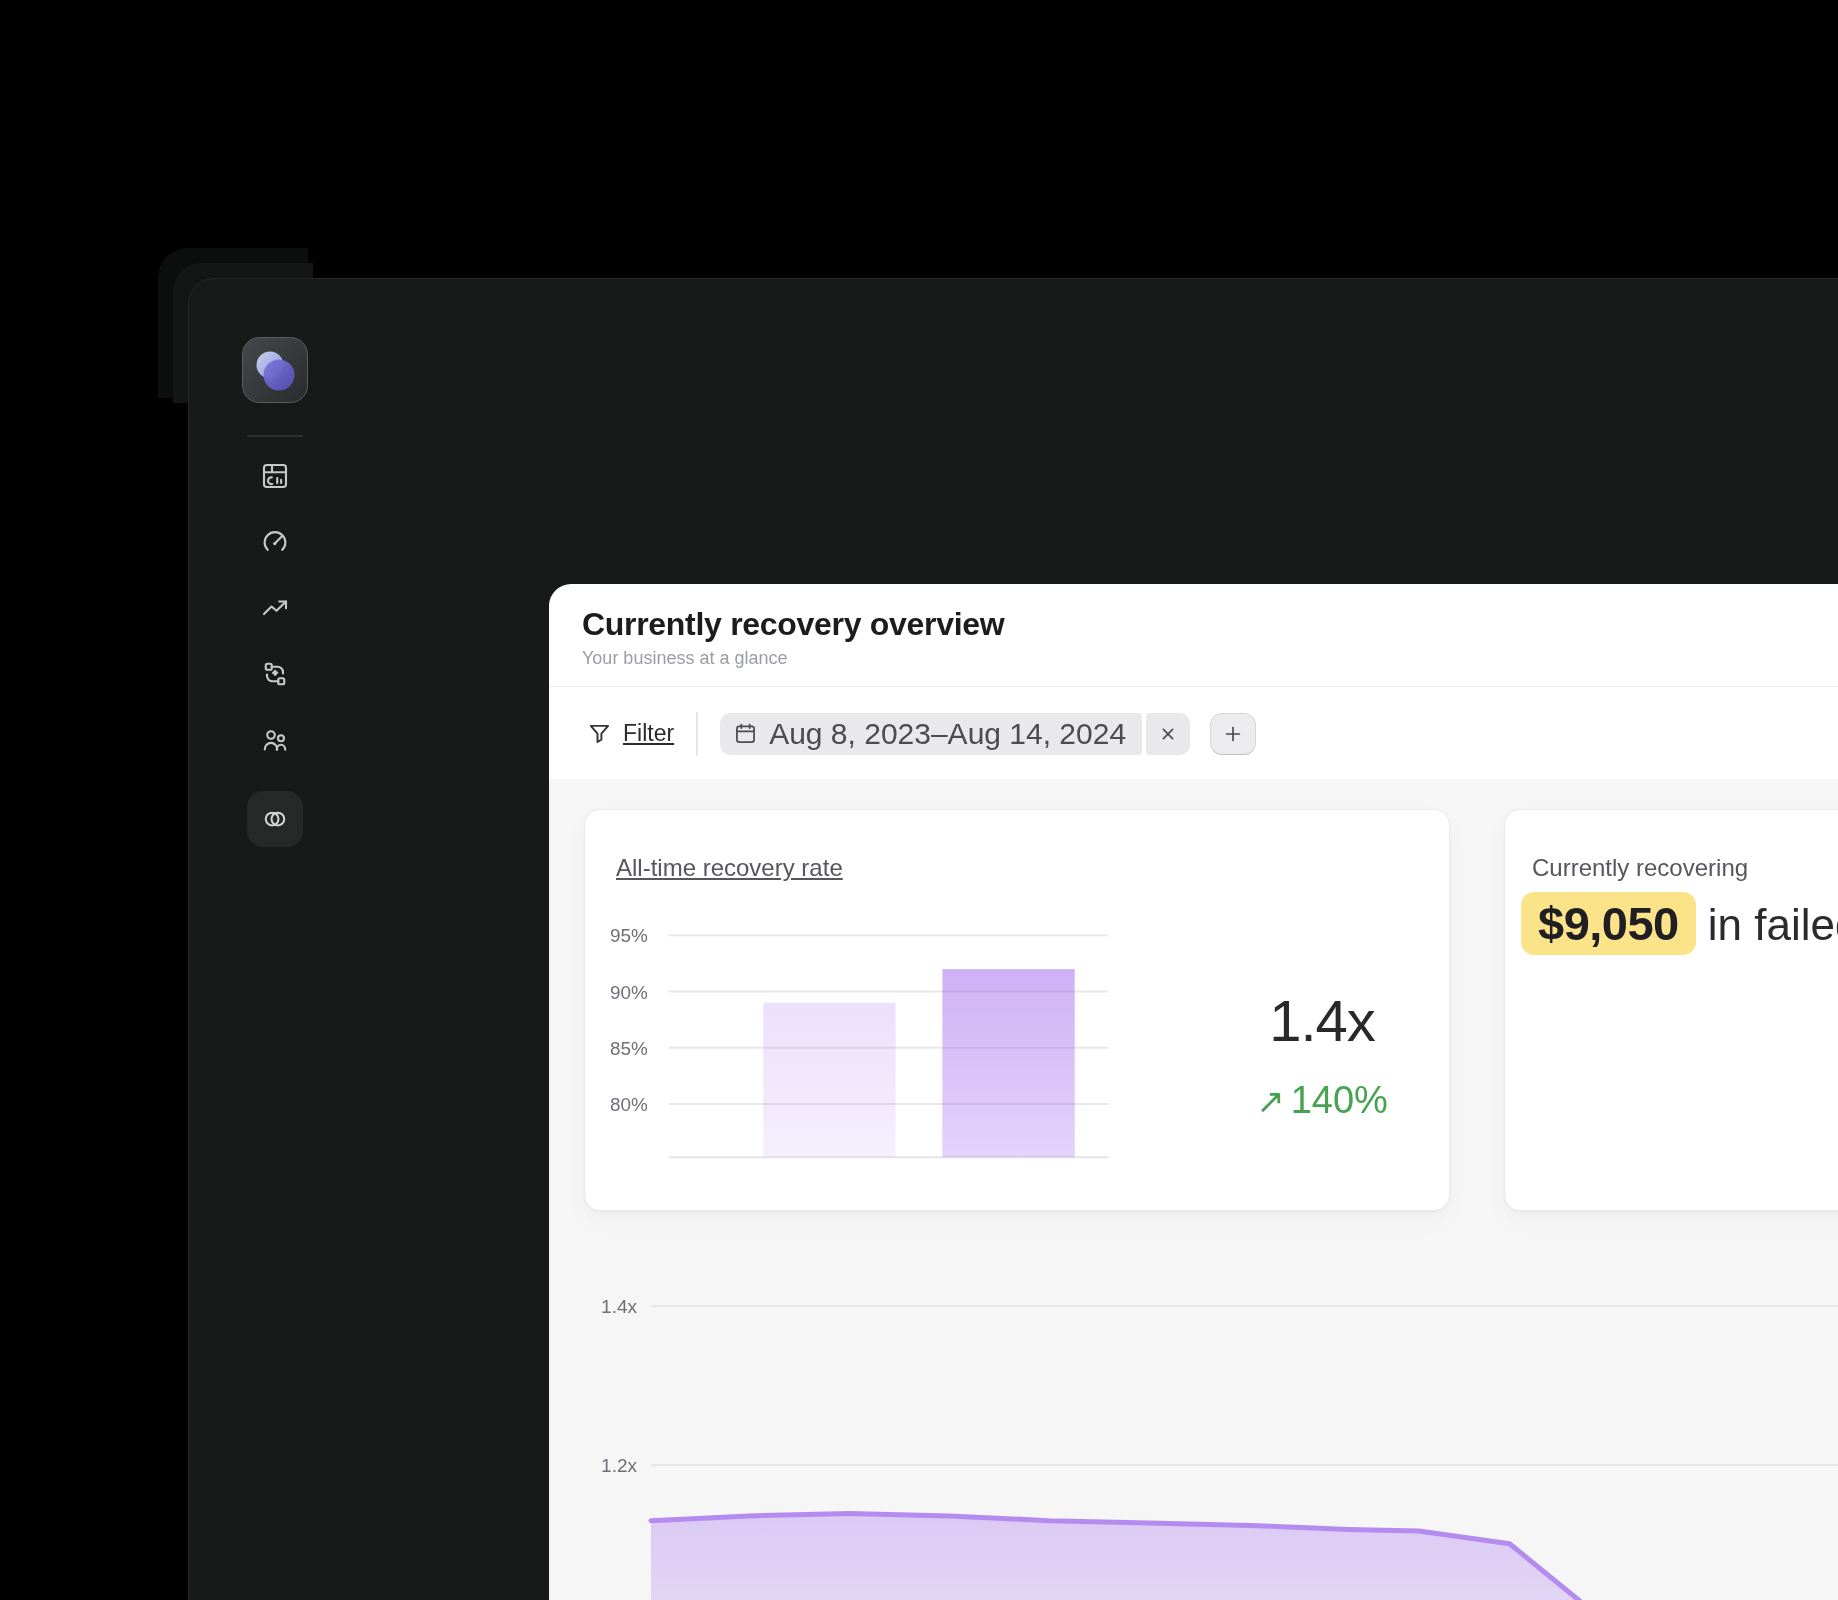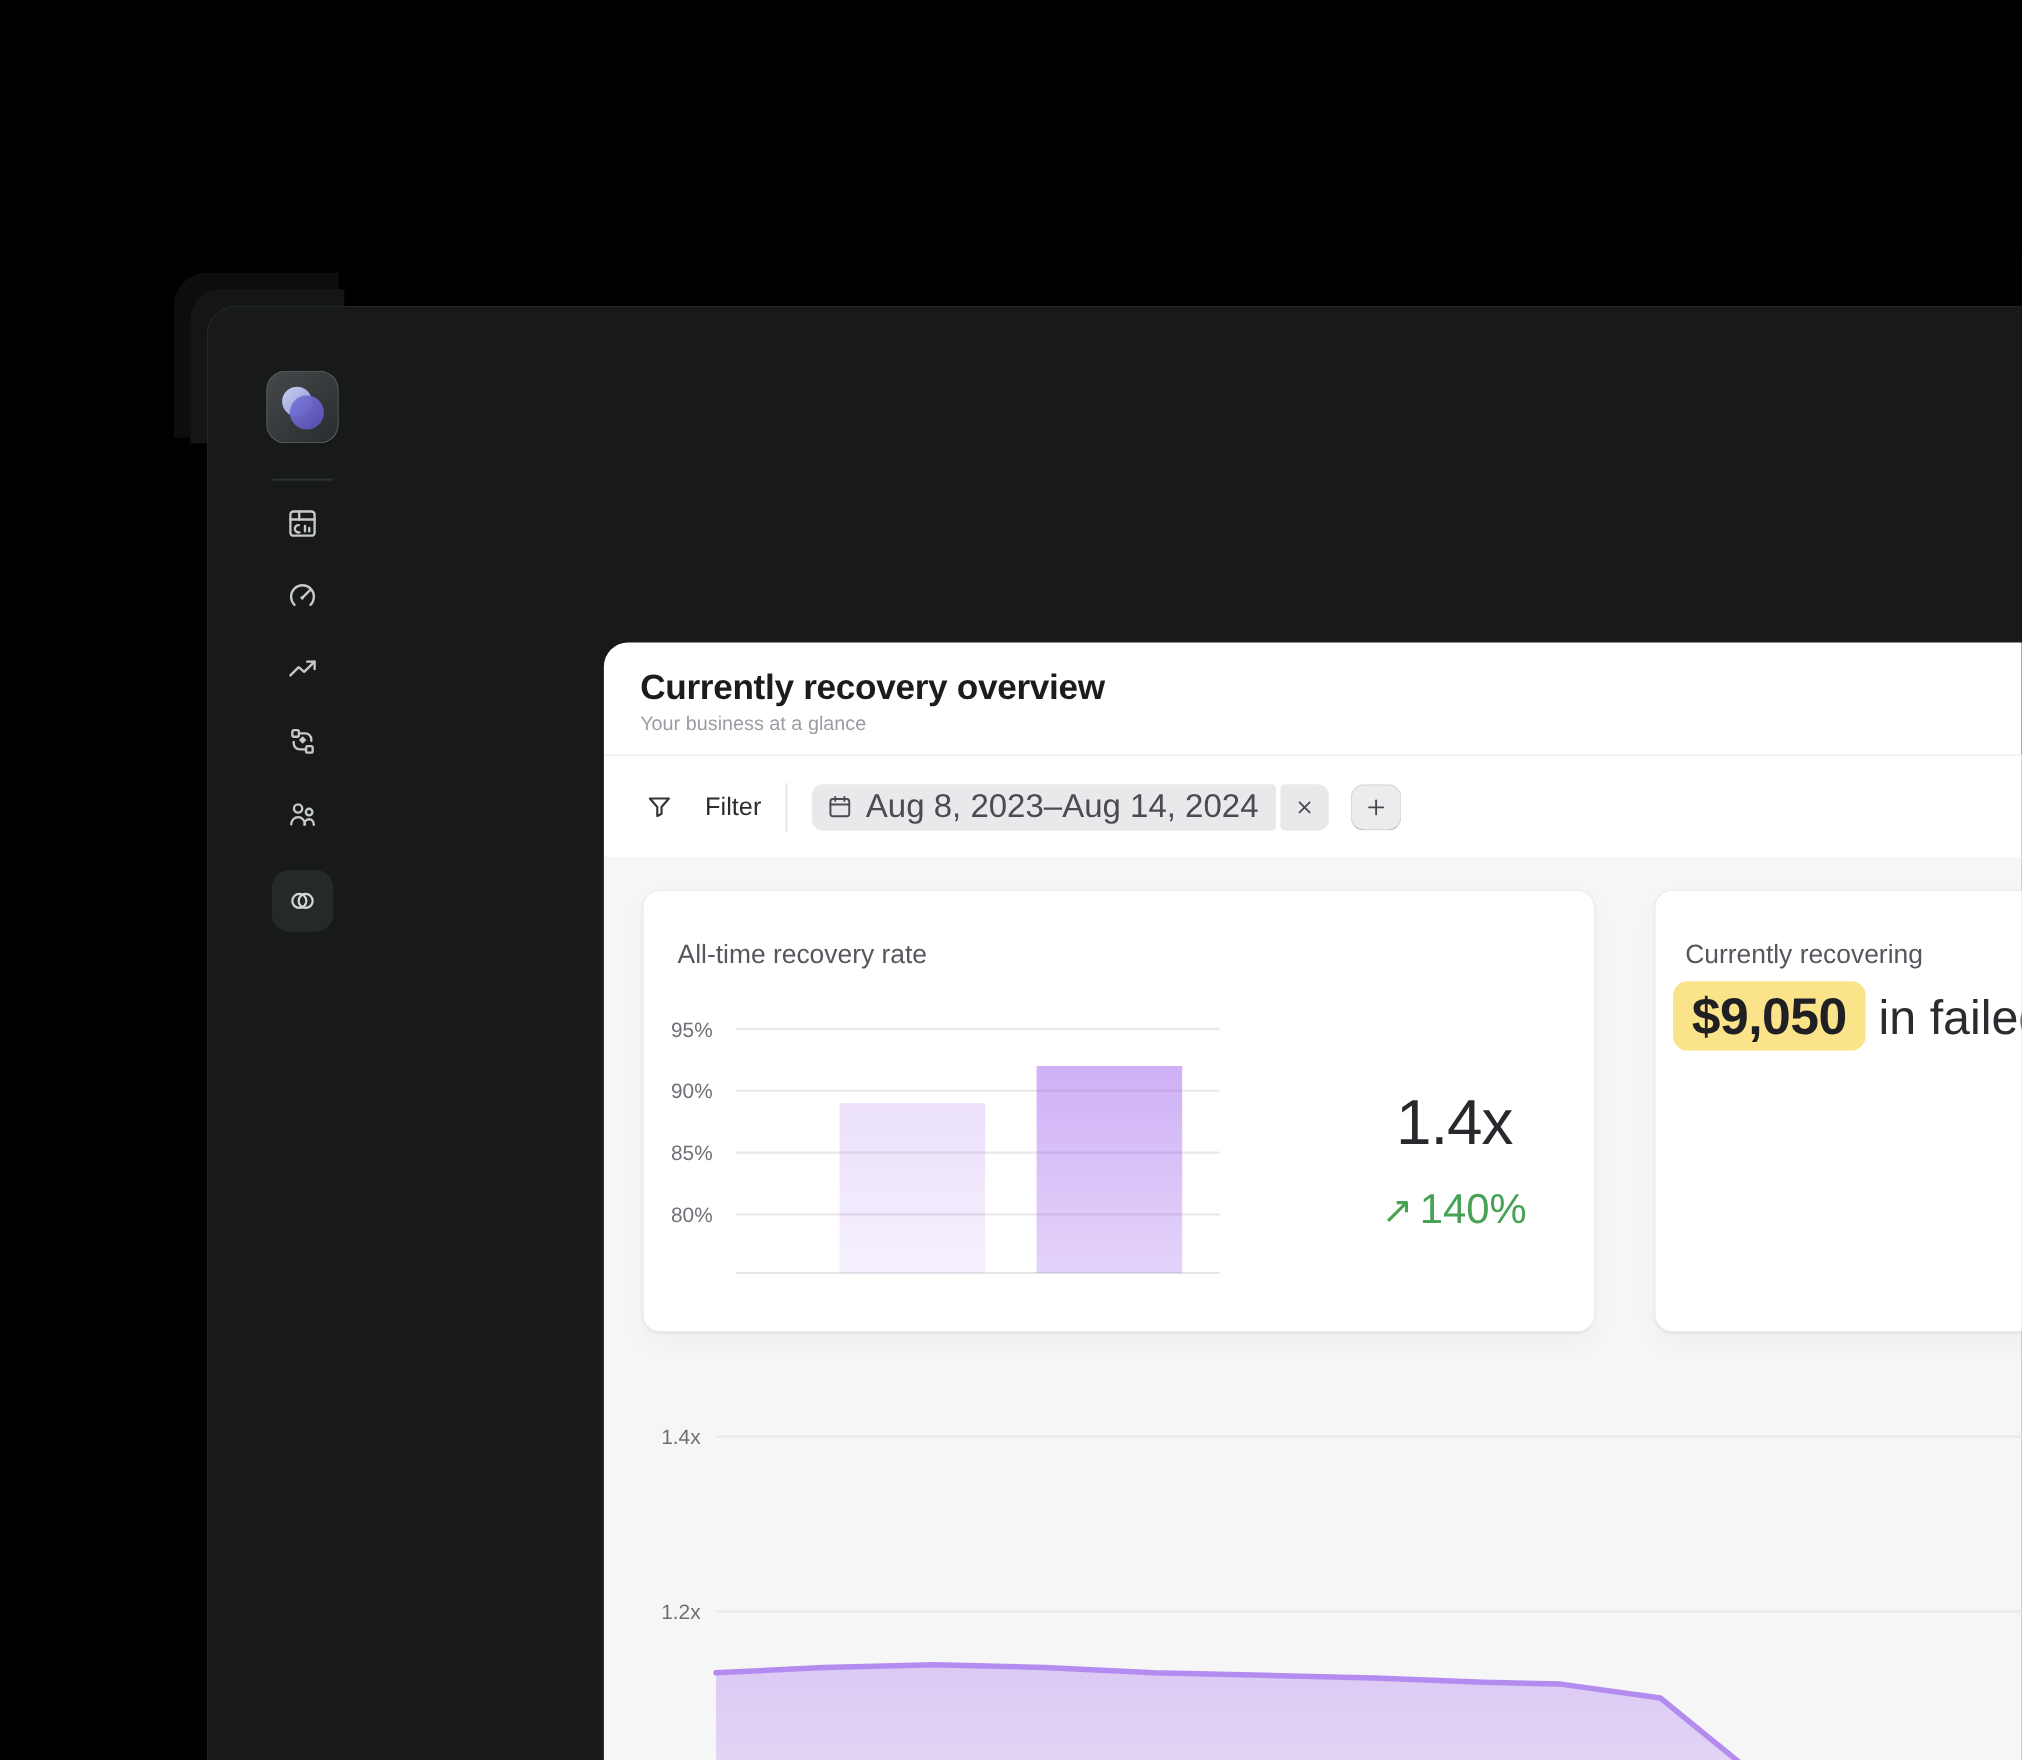--- a/index.html
+++ b/index.html
@@ -23,36 +23,36 @@
   .nav-item svg{display:block;}
   .nav-item.active{width:56px;height:56px;background:#252a29;border-radius:16px;}
 
   
   .panel{position:absolute;left:360px;top:305px;right:0;bottom:0;background:#fff;border-top-left-radius:22px;overflow:hidden;}
   .header{height:102px;box-sizing:border-box;padding:22px 0 0 33px;}
   .header h1{margin:0;font-size:32px;font-weight:600;color:#1c1c1f;letter-spacing:-.3px;}
   .subtitle{margin:5px 0 0;font-size:18px;color:#9a9da3;}
 
   .filter-row{height:93px;border-top:1px solid #ececee;display:flex;align-items:center;padding-left:38px;gap:18px;background:#fff;}
-  .filter-btn{display:flex;align-items:center;gap:28px;background:none;border:none;font-size:23px;font-weight:500;color:#2b2b30;cursor:pointer;font-family:inherit;padding:0;}
+  .filter-btn{display:flex;align-items:center;gap:10px;background:none;border:none;font-size:23px;font-weight:500;color:#2b2b30;cursor:pointer;font-family:inherit;padding:0;text-decoration:underline;}
   .vsep{width:2px;height:44px;background:#e7e7ea;margin:0 4px;}
   .chip-group{display:flex;gap:4px;cursor:pointer;}
   .chip-main{display:flex;align-items:center;gap:11px;background:#e9e9eb;border-radius:10px 4px 4px 10px;height:42px;padding:0 16px 0 13px;font-size:30px;color:#4b4b51;}
   .chip-x{width:44px;height:42px;background:#e9e9eb;border:none;border-radius:4px 10px 10px 4px;display:flex;align-items:center;justify-content:center;cursor:pointer;padding:0;}
   .add-btn{width:46px;height:42px;background:#ececee;border:1px solid #d6d6d9;border-bottom-color:#c2c2c6;border-radius:12px;display:flex;align-items:center;justify-content:center;cursor:pointer;margin-left:2px;box-sizing:border-box;padding:0;}
 
   .content{position:absolute;left:0;top:195px;right:0;bottom:0;background:#f6f6f7;}
 
   
   .card{position:absolute;top:30px;height:402px;background:#fff;border:1px solid #ebebee;border-radius:16px;box-sizing:border-box;
         box-shadow:0 1px 2px rgba(16,16,24,.05),0 10px 24px rgba(16,16,24,.03);}
   .card-recovery{left:35px;width:866px;}
   .card-recovering{left:955px;width:745px;}
   .card h2{margin:0;font-size:24px;font-weight:500;color:#56565e;position:absolute;top:44px;}
-  .card-recovery h2{left:31px;}
+  .card-recovery h2{left:31px;text-decoration:underline;}
   .card-recovering h2{left:27px;}
   .mini-chart{position:absolute;left:0;top:0;width:864px;height:400px;pointer-events:none;}
   .stat{position:absolute;left:612px;top:182px;width:250px;text-align:center;}
   .stat-value{font-size:58px;font-weight:500;color:#29292d;letter-spacing:-1px;line-height:1;}
   .stat-change{margin-top:29px;font-size:38px;font-weight:500;color:#47a254;}
   .stat-change .arrow{margin-right:6px;font-size:34px;}
 
   .amount-line{position:absolute;left:16px;top:82px;white-space:nowrap;}
   .highlight{display:inline-block;background:#fbe38a;border-radius:13px;padding:4px 17px;font-size:47px;font-weight:600;color:#202024;letter-spacing:-.5px;}
   .suffix{font-size:44px;font-weight:500;color:#2b2b2f;margin-left:12px;}

